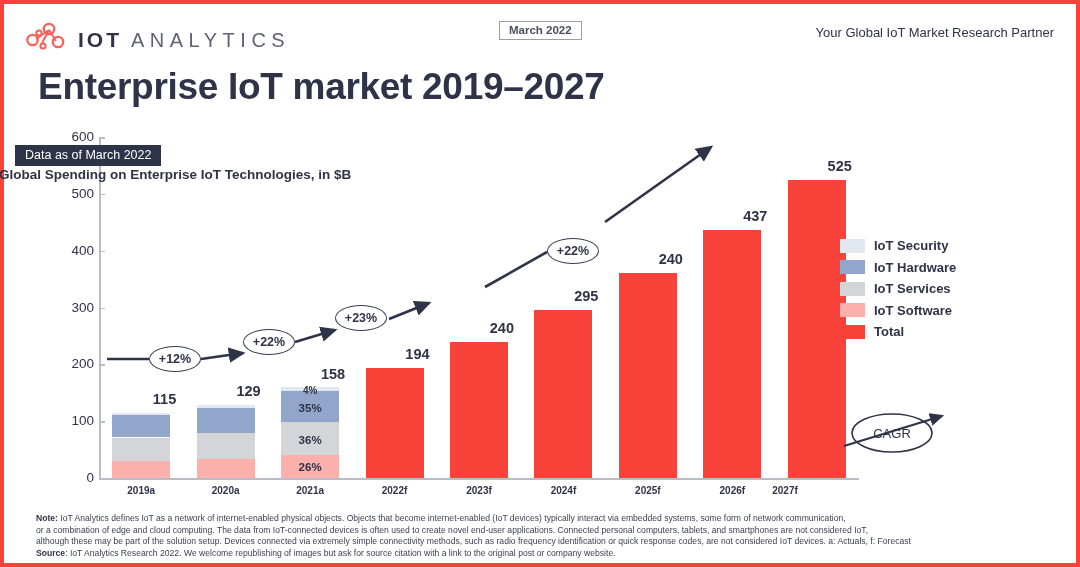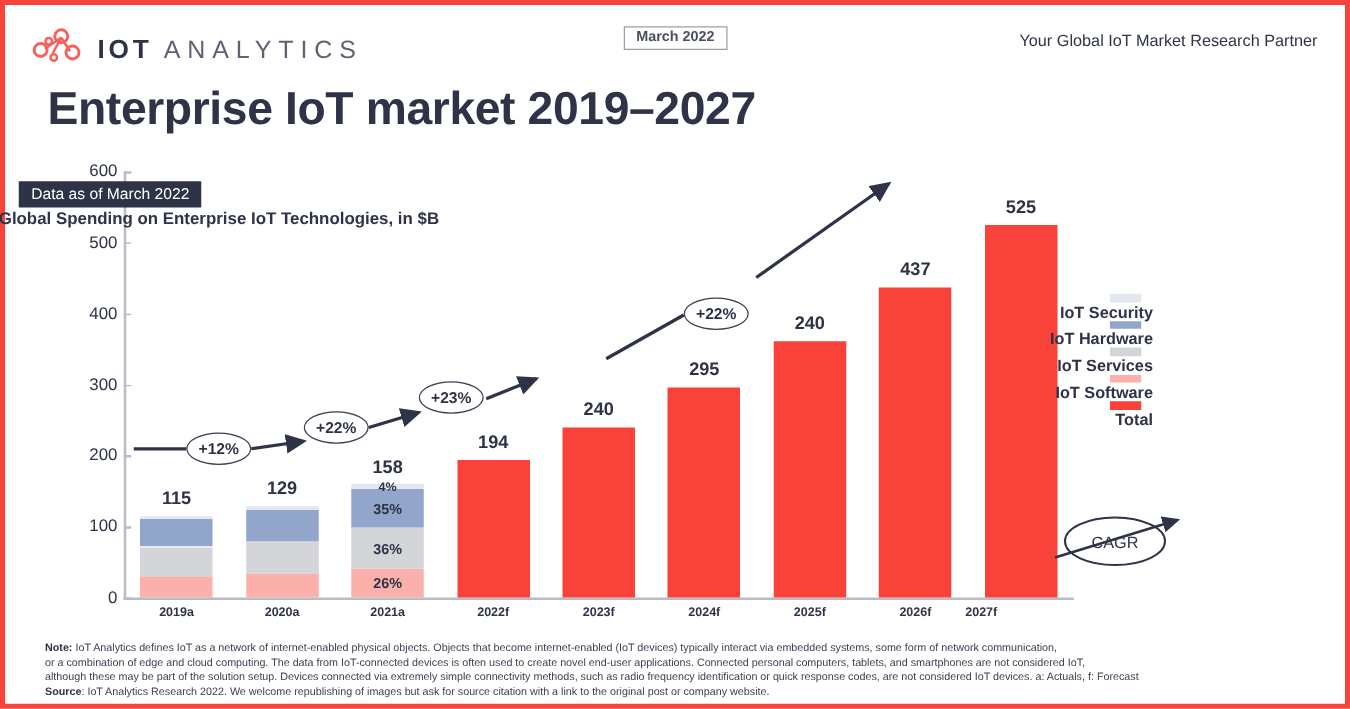--- a/index.html
+++ b/index.html
@@ -64,21 +64,21 @@
   .bar-total {
     position:absolute; bottom:0; left:0; width:58px; background:#f9423a;
   }
   .seg { position:absolute; left:0; width:58px; }
   .seg-label {
     position:absolute; left:0; width:58px; text-align:center;
     font-size:11.5px; font-weight:bold; color:#2e3347;
   }
   .seg-label.small { font-size:10px; }
   .bar-value {
-    position:absolute; left:-6px; width:70px; text-align:center;
+    position:absolute; left:-6px; width:70px; text-align:right;
     font-size:14.5px; font-weight:bold; color:#2e3347;
   }
   .xlabel {
     position:absolute; top:356px; width:70px; text-align:center;
     font-size:10px; font-weight:bold; color:#2e3347;
   }
   
   #badge-data {
     position:absolute; left:106px; top:141px;
     background:#2e3347; color:#fff; font-size:12.5px; font-weight:normal;
@@ -91,21 +91,21 @@
   .cagr-bubble {
     position:absolute;
     border:1.3px solid #3a3f52; border-radius:50%;
     background:#fff;
     display:flex; align-items:center; justify-content:center;
     font-size:12.5px; font-weight:bold; color:#2e3347;
     width:52px; height:26px;
   }
   
   #legend { position:absolute; left:836px; top:231px; }
-  .legend-row { display:flex; align-items:flex-end; height:21.5px;flex-direction:column; }
+  .legend-row { display:flex; align-items:center; height:21.5px; }
   .legend-swatch { width:25px; height:14px; margin-right:9px; }
   .legend-label { font-size:13px; font-weight:bold; color:#2e3347; }
   #cagr-legend { position:absolute; left:838px; top:400px; width:120px; height:60px; }
   #cagr-legend-text {
     position:absolute; left:58px; top:19px;
     font-size:13px; color:#2e3347;
   }
   
   #footnote {
     position:absolute; left:32px; top:509px; width:1020px;

